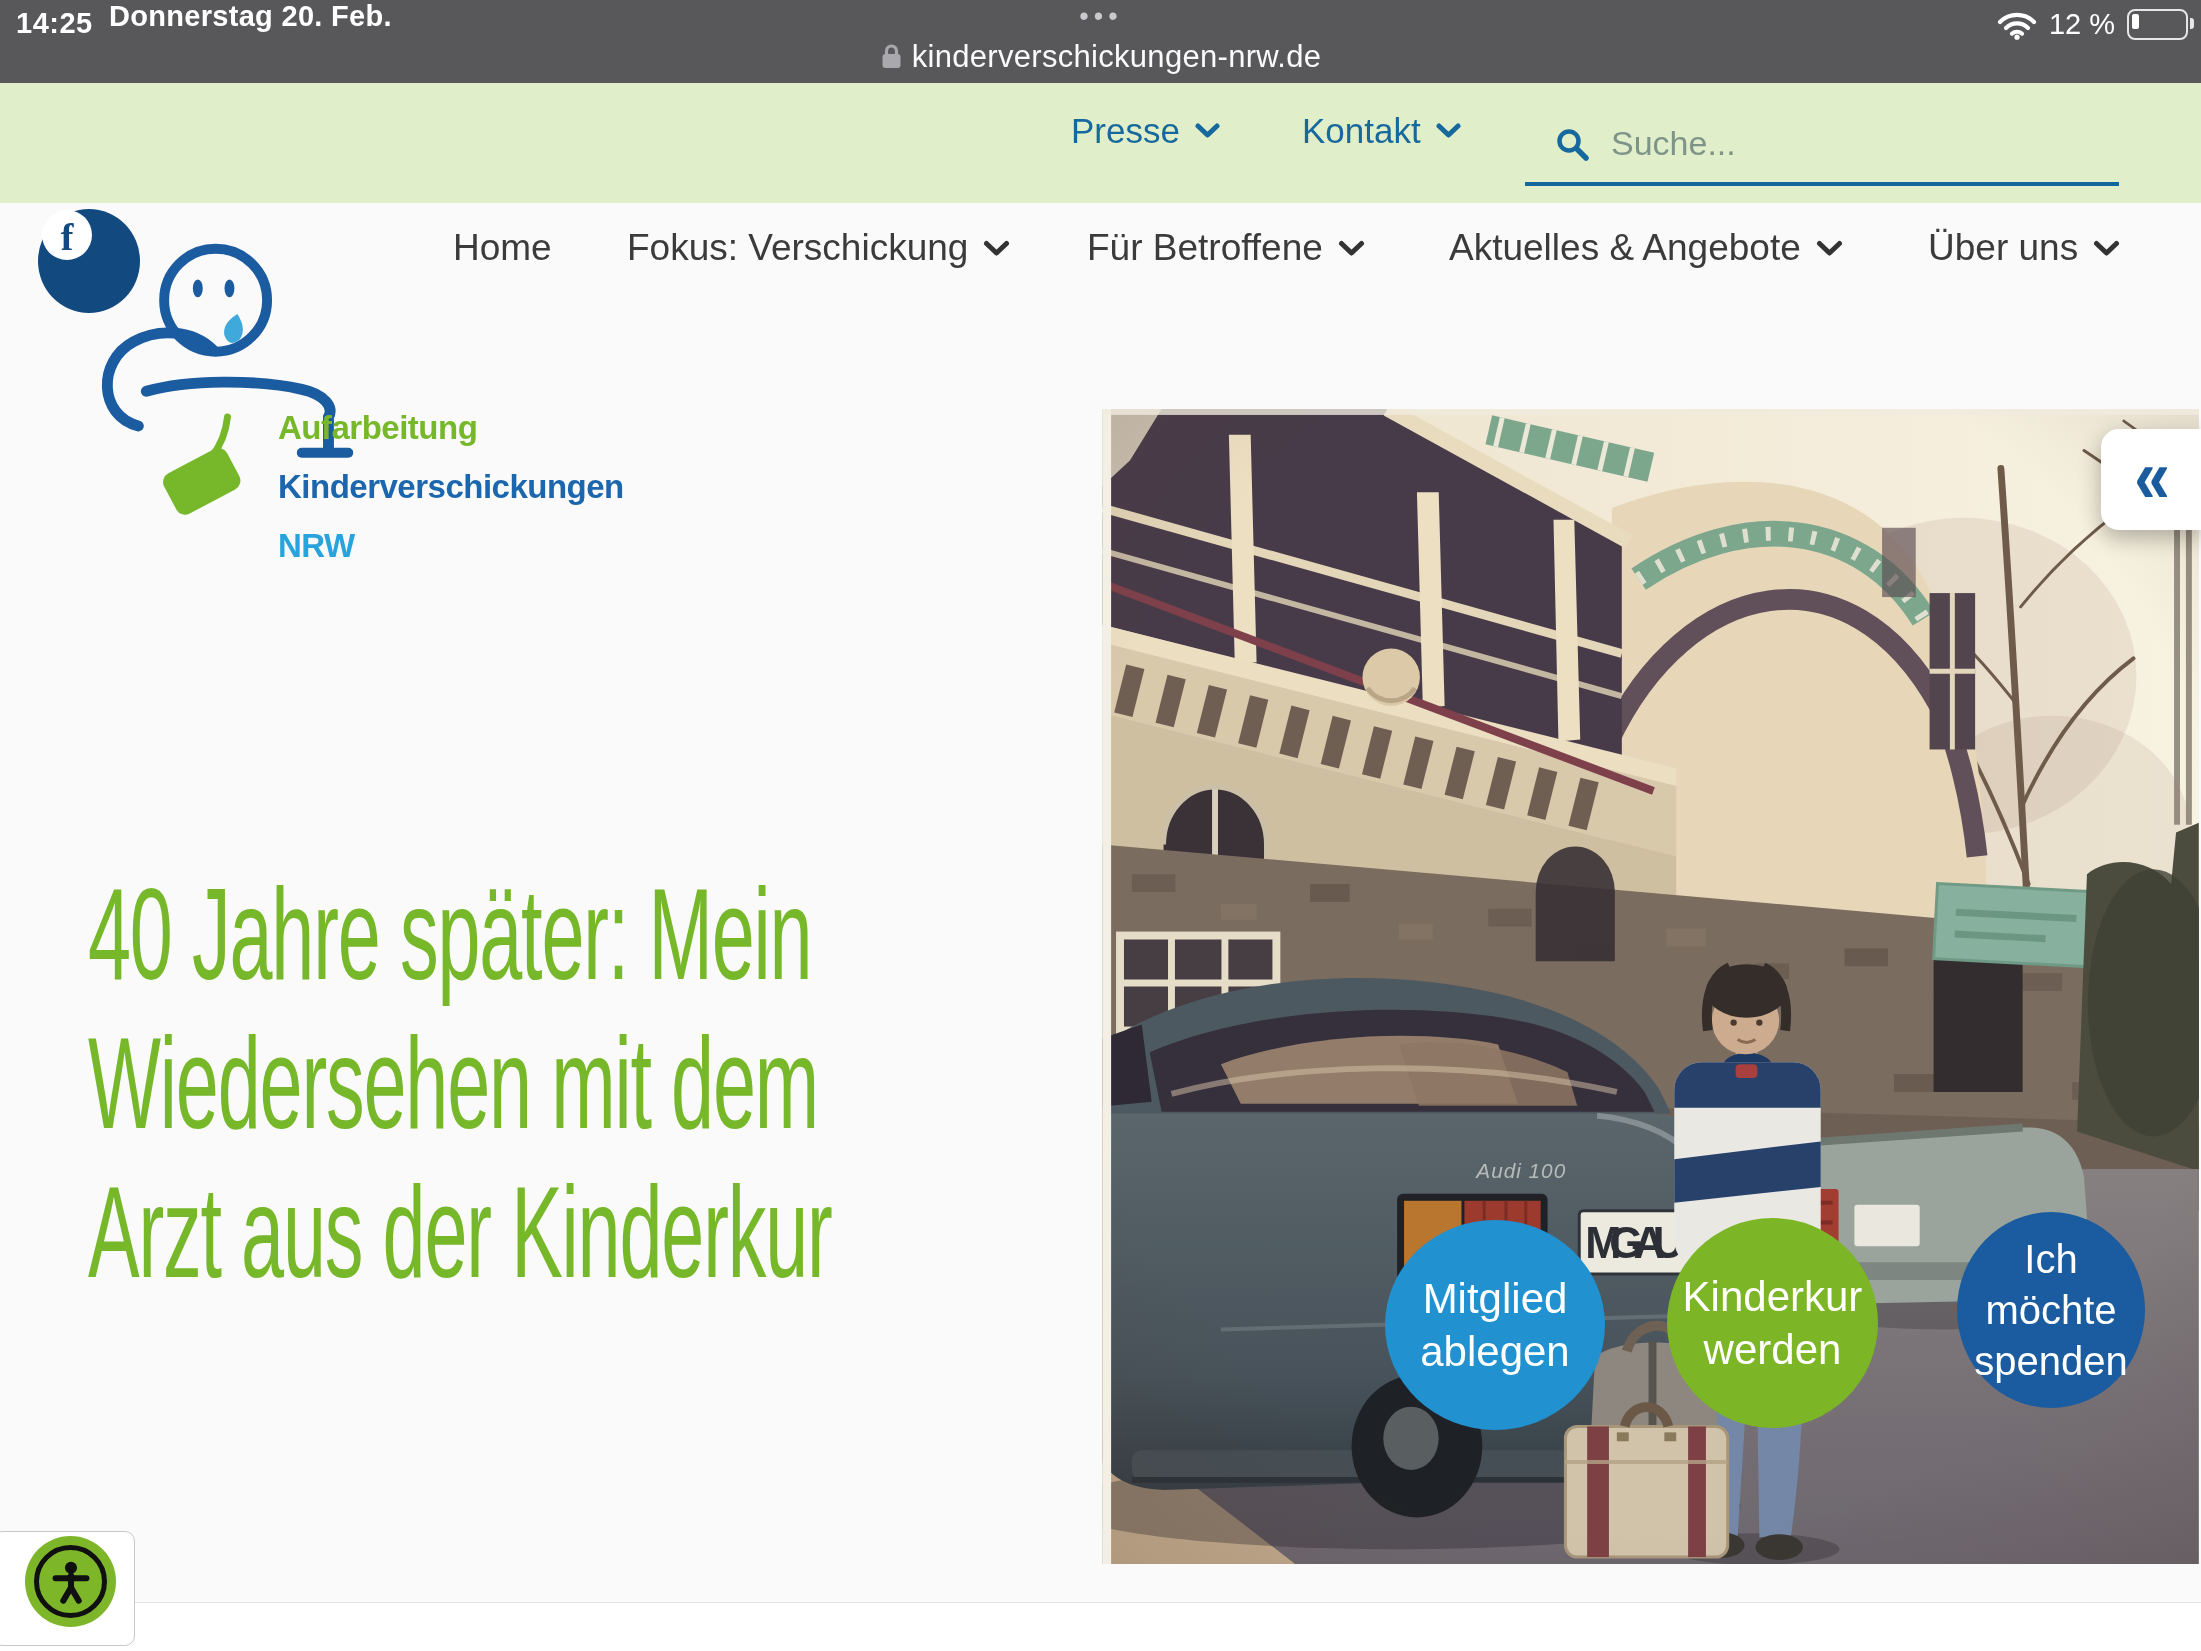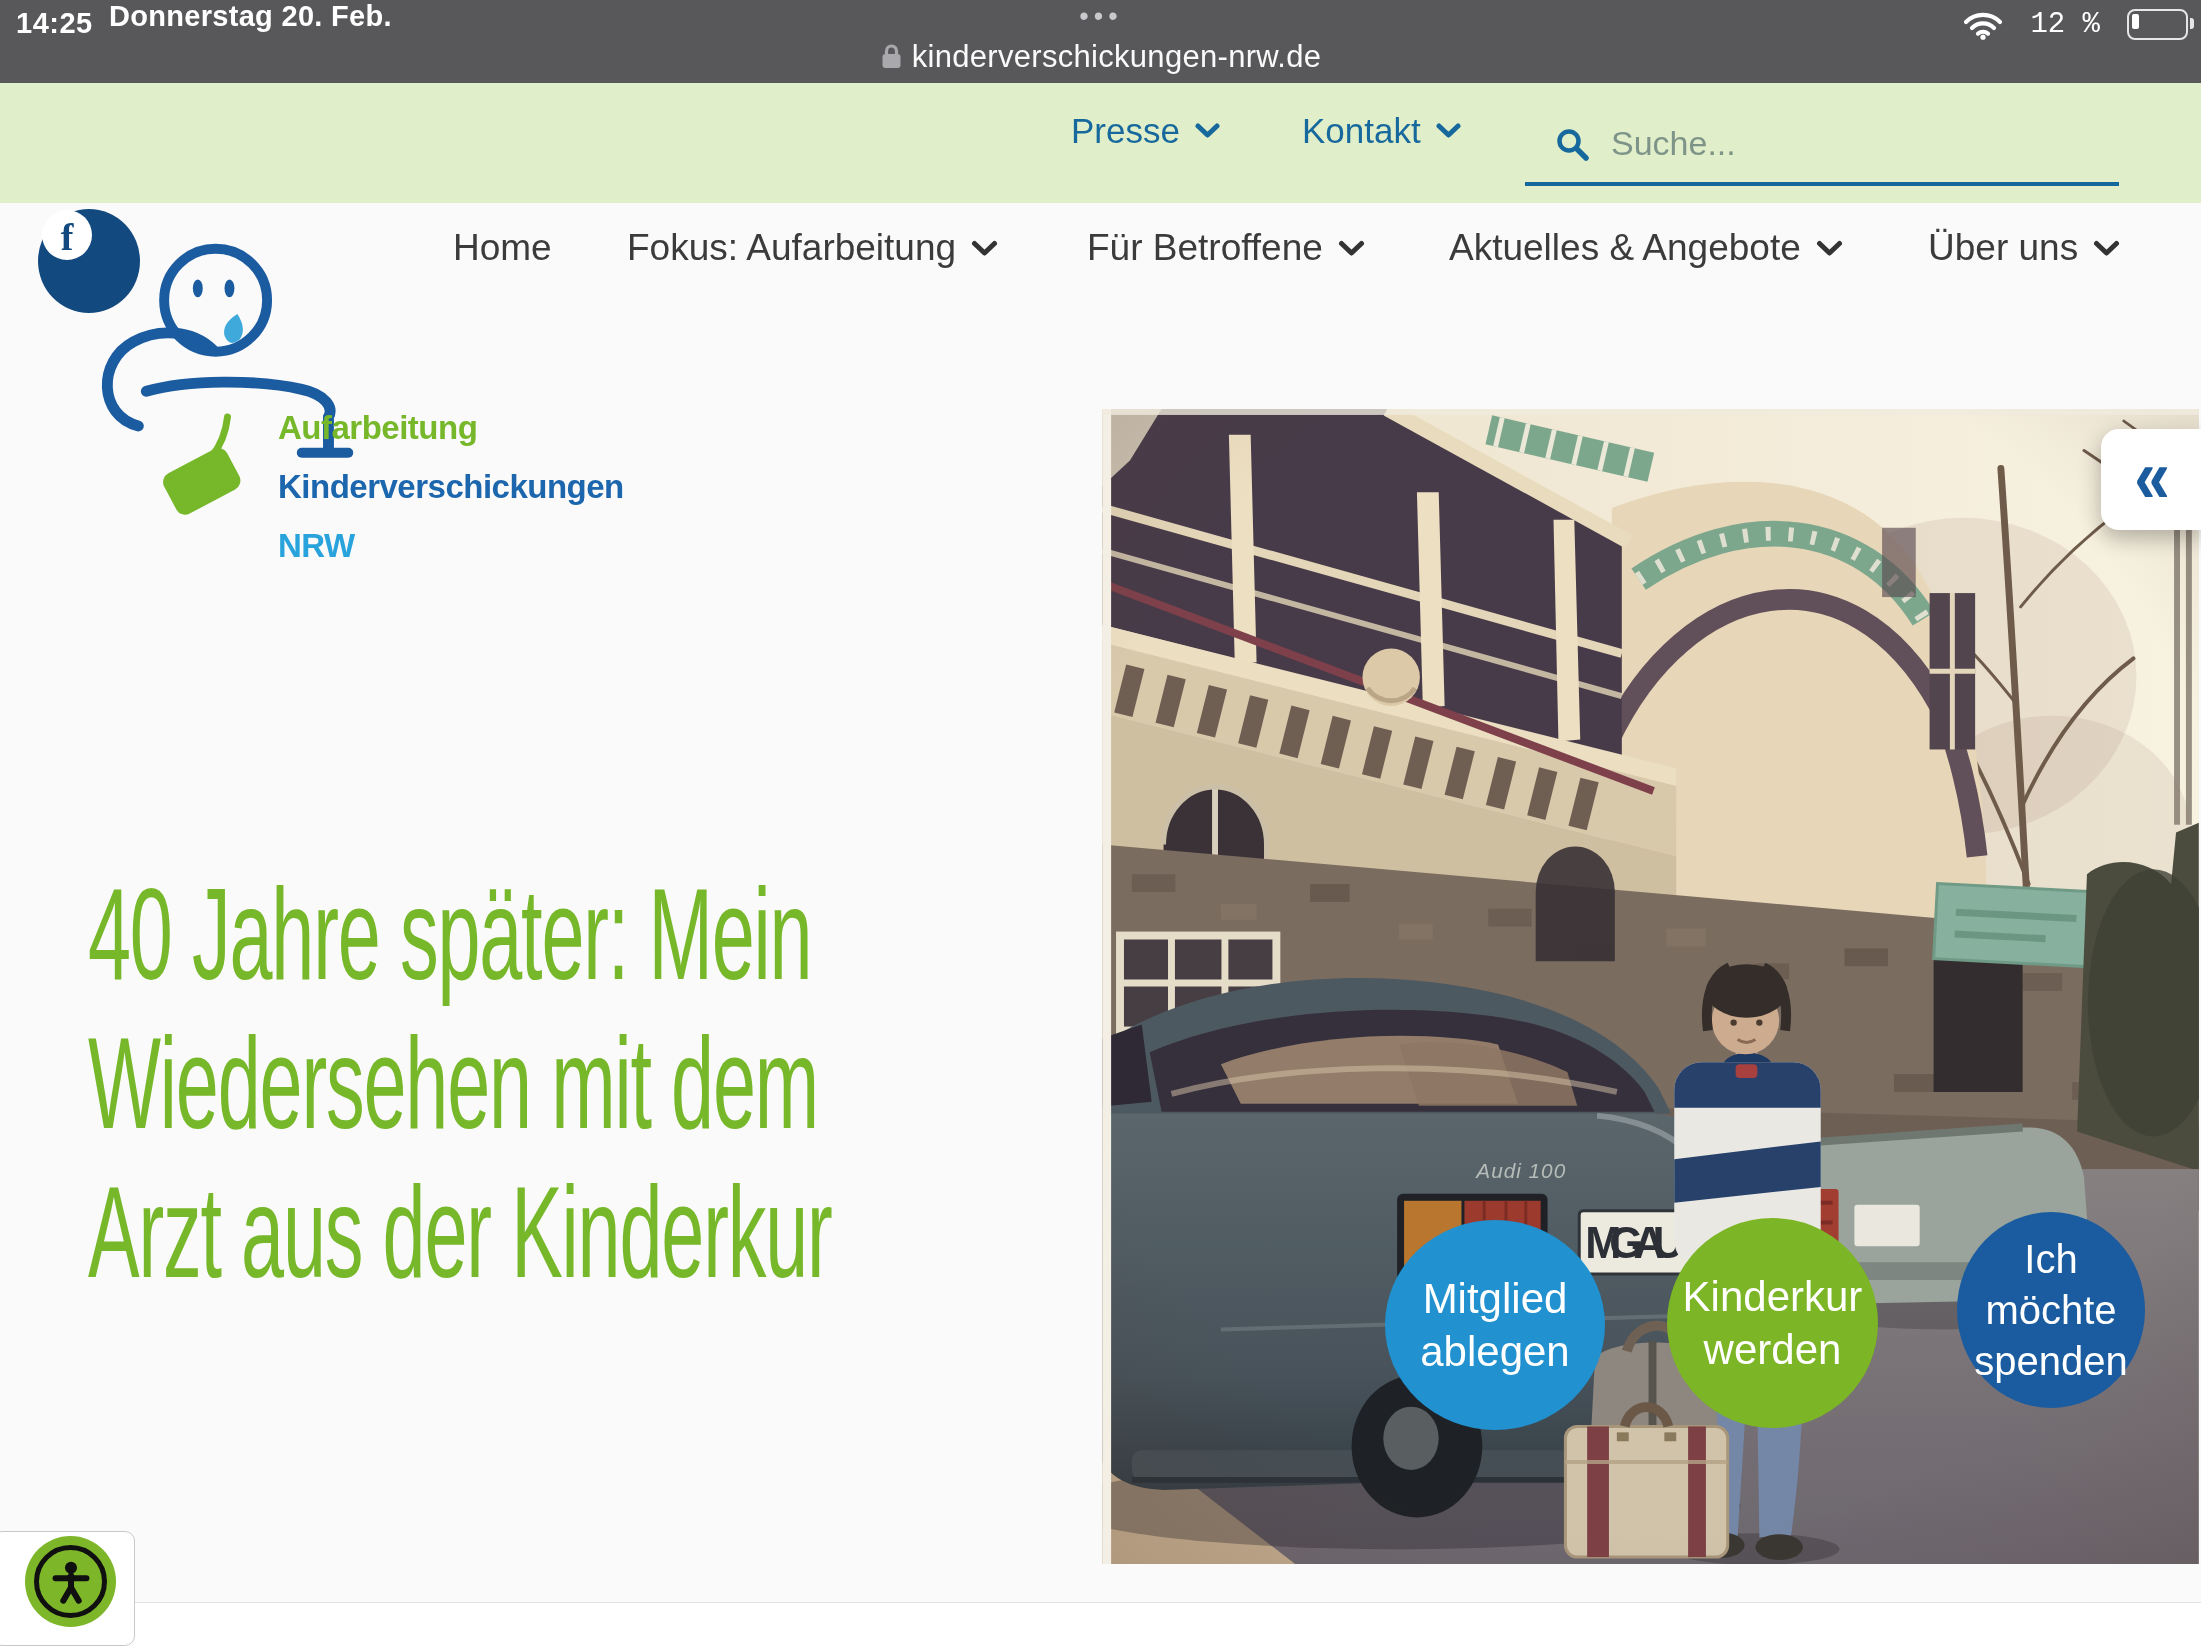--- a/index.html
+++ b/index.html
@@ -6,21 +6,21 @@
   .screen{
     position:relative;width:2202px;height:1651px;overflow:hidden;
     background:#ffffff;font-family:"Liberation Sans",sans-serif;
     -webkit-font-smoothing:antialiased;
   }
   
   .statusbar{position:absolute;left:0;top:0;width:2202px;height:83px;background:#58585a;color:#fff;}
   .sb-time{position:absolute;left:16px;top:7px;font-size:29px;font-weight:700;letter-spacing:0.5px;}
   .sb-date{position:absolute;left:109px;top:0;font-size:29px;font-weight:700;letter-spacing:0.3px;}
   .sb-dots{position:absolute;left:0;right:0;top:1px;text-align:center;font-size:27px;letter-spacing:5px;color:#c9c9cd;}
-  .sb-right{position:absolute;right:14px;top:8px;display:flex;align-items:center;gap:27px;font-family:Liberation Mono, monospace;}
+  .sb-right{position:absolute;right:14px;top:8px;display:flex;align-items:center;gap:12px;}
   .sb-batt-label{font-size:29px;font-weight:400;color:#fff;}
   .batt{position:relative;width:57px;height:27px;border:2.5px solid rgba(255,255,255,.85);border-radius:8px;}
   .batt-fill{position:absolute;left:3px;top:3px;width:7px;height:15px;background:#fff;border-radius:2px;}
   .batt-nub{position:absolute;right:-8px;top:7px;width:4px;height:11px;background:rgba(255,255,255,.85);border-radius:0 3px 3px 0;}
   .urlrow{position:absolute;left:0;top:30px;width:2202px;height:53px;display:flex;align-items:center;justify-content:center;gap:10px;}
   .url-text{font-size:31px;color:#fafafa;letter-spacing:0.3px;}
   
   .utilbar{position:absolute;left:0;top:83px;width:2202px;height:120px;background:#e0efc9;}
   .util-item{position:absolute;top:28px;display:flex;align-items:center;gap:15px;color:#17699d;font-size:35px;cursor:pointer;}
   .searchbox{position:absolute;left:1525px;top:22px;width:594px;height:81px;border-bottom:4px solid #16679b;display:flex;align-items:center;gap:20px;padding-left:30px;box-sizing:border-box;}
@@ -124,21 +124,21 @@
       <input class="search-input" type="text" placeholder="Suche..." style="">
     </div>
   </div>
 
   <div class="main">
 
     <div class="nav-item" style="left:453px;">
       <span>Home</span>
     </div>
     <div class="nav-item" style="left:627px;">
-      <span>Fokus: Aufarbeitung</span>
+      <span>Fokus: Verschickung</span>
       <span class="icon">
         <svg width="27" height="17" viewBox="0 0 27 17">
             <path d="M3.5,3.5 L13.5,13 L23.5,3.5" stroke="#333" stroke-width="5" fill="none" stroke-linecap="round" stroke-linejoin="round"></path>
           </svg>
       </span>
     </div>
     <div class="nav-item" style="left:1087px;">
       <span>Für Betroffene</span>
       <span class="icon">
         <svg width="27" height="17" viewBox="0 0 27 17">

